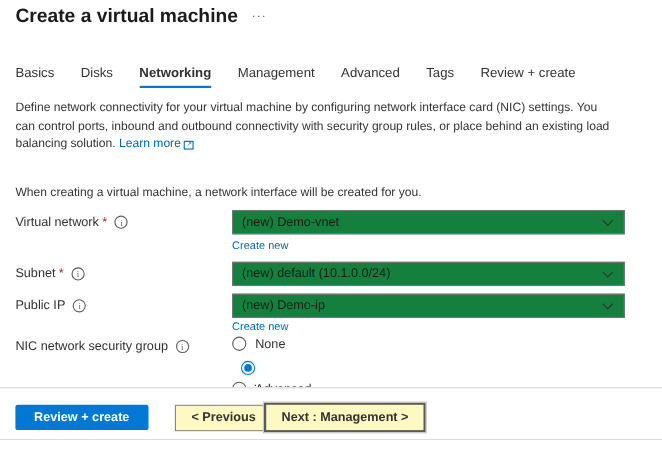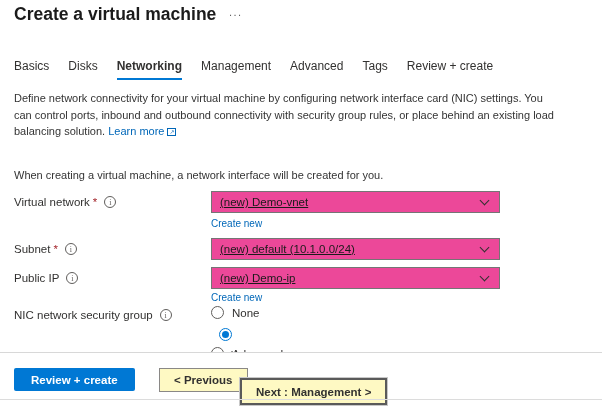--- a/index.html
+++ b/index.html
@@ -3,55 +3,55 @@
 <meta charset="utf-8">
 <style>
   * { margin:0; padding:0; box-sizing:border-box; }
   html,body { background:#fff; }
   body { font-family:"Liberation Sans","DejaVu Sans",sans-serif; color:#323130; }
   .canvas { position:relative; width:602px; height:408px; background:#fff; overflow:hidden; }
 
   .page-title { position:absolute; left:14px; top:4px; font-size:17.5px; font-weight:700; color:#1b1b1b; }
   .ellipsis-menu { position:absolute; left:229px; top:6px; font-size:11px; color:#616161; letter-spacing:1.5px; cursor:pointer; }
 
-  .tabs { position:absolute; left:14px; top:59px; display:flex; gap:19px; font-size:12px; }
+  .tabs { position:absolute; left:14px; top:59px; display:flex; gap:24px; font-size:12px; }
   .tab { padding-bottom:5px; color:#323130; cursor:pointer; border-bottom:2px solid transparent; }
   .tab.active { font-weight:700; border-bottom:2px solid #0078d4; }
 
   .intro { position:absolute; left:14px; top:90px; width:540px; font-size:11px; line-height:1.5; color:#343434; }
   .link { color:#0067b8; cursor:pointer; text-decoration:none; }
   .ext-icon { display:inline-block; width:9px; height:8px; border:1px solid #0067b8; font-size:6px; line-height:6px; text-align:center; color:#0067b8; vertical-align:1px; margin-left:3px; }
 
   .section-heading { position:absolute; left:14px; top:147px; font-size:12px; font-weight:700; color:#1b1b1b; }
   .section-desc { position:absolute; left:14px; top:169px; font-size:11px; color:#343434; }
 
   .field-label { position:absolute; left:14px; font-size:11.5px; color:#323130; display:flex; align-items:center; }
   .required { color:#a4262c; margin-left:3px; }
   .info-icon { display:inline-flex; align-items:center; justify-content:center; width:12px; height:12px; border:1px solid #605e5c; border-radius:50%; font-size:8px; color:#605e5c; margin-left:7px; cursor:pointer; font-family:"Liberation Serif",serif; }
 
-  .select { position:absolute; left:211px; width:289px; height:22px; border:1px solid #757575; background:#ec4899; display:flex; align-items:center; justify-content:space-between; font-size:11.5px; color:#1b1b1b; padding-left:8px; cursor:pointer;text-decoration:underline; }
+  .select { position:absolute; left:211px; width:357px; height:22px; border:1px solid #757575; background:#15803d; display:flex; align-items:center; justify-content:space-between; font-size:11.5px; color:#1b1b1b; padding-left:8px; cursor:pointer; }
   .chevron-down { width:7px; height:7px; border-right:1.4px solid #323130; border-bottom:1.4px solid #323130; transform:rotate(45deg); margin-right:11px; margin-top:-3px; }
 
   .create-new { position:absolute; left:211px; font-size:10px; }
 
   .radio-row { position:absolute; left:211px; display:flex; align-items:center; gap:8px; font-size:11.5px; cursor:pointer; }
   .radio { width:13px; height:13px; border:1px solid #605e5c; border-radius:50%; background:#fff; display:flex; align-items:center; justify-content:center; flex:0 0 auto; }
   .radio.checked { border-color:#0078d4; }
   .radio.checked::after { content:""; width:7px; height:7px; border-radius:50%; background:#0078d4; }
 
   .content-clip { position:absolute; left:0; top:0; width:602px; height:352px; overflow:hidden;padding-left:33px; }
   .content-inner { position:absolute; left:0; top:0; width:602px; height:410px; }
 
   .footer { position:absolute; left:0; top:352px; width:602px; height:47px; border-top:1px solid #d8d8d8; background:#fff; }
   .bottom-line { position:absolute; left:0; top:399px; width:602px; height:1px; background:#dcdcdc; }
 
   .btn-primary { position:absolute; left:14px; top:15px; height:23px; padding:0 17px; background:#0078d4; color:#fff; font-size:11.5px; font-weight:700; border:none; border-radius:2px; cursor:pointer; font-family:inherit; }
   .btn-secondary { position:absolute; top:15px; height:24px; padding:0 14px; background:#fef9c3; color:#323130; font-size:11.5px; font-weight:700; border:1px solid #8a8886; cursor:pointer; font-family:inherit; }
   .btn-prev { left:159px; }
-  .btn-next { left:240px; top:25px; height:27px; border:2px solid #5a5a5a; outline:1px solid #c8c8c8; }
+  .btn-next { left:240px; top:13px; height:27px; border:2px solid #5a5a5a; outline:1px solid #c8c8c8; }
 </style>
 </head>
 <body>
 
 <div class="canvas">
 
   <div class="content-clip">
     <div class="content-inner">
 
       <div class="page-title">Create a virtual machine</div>

